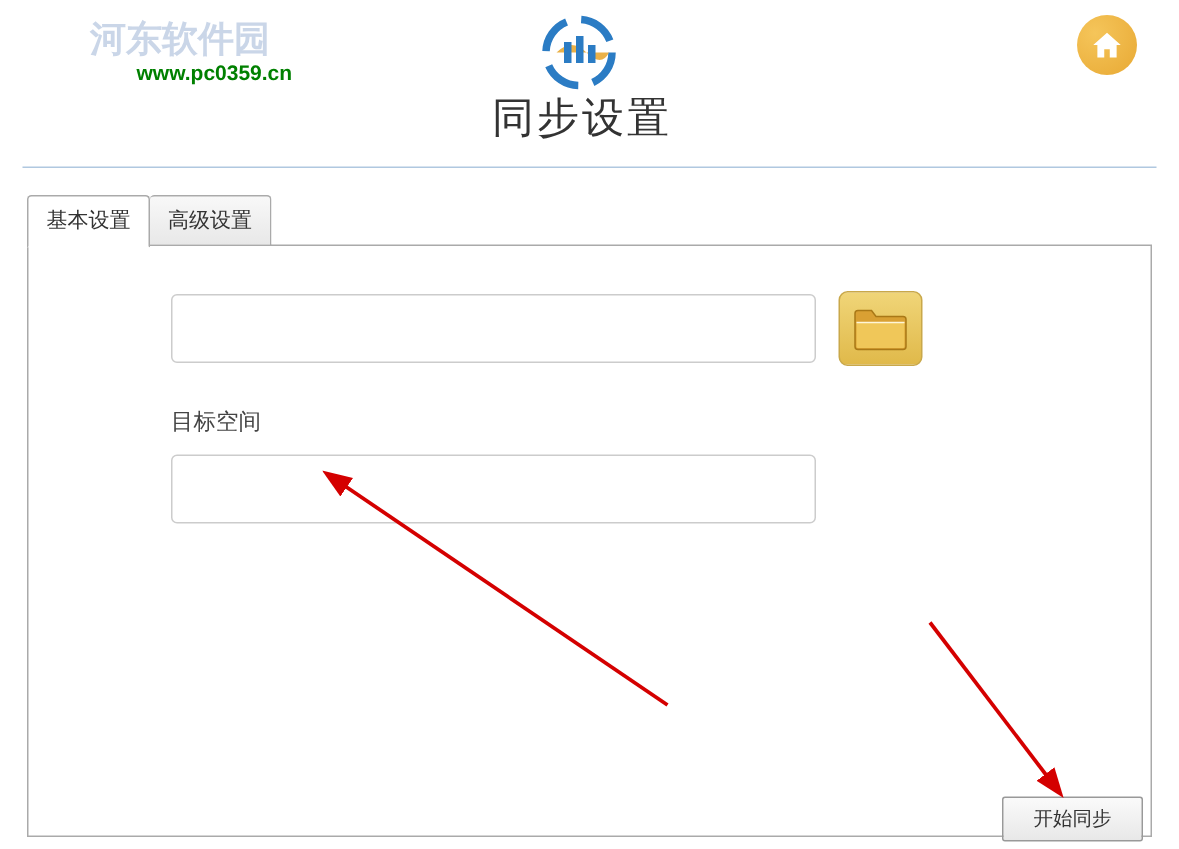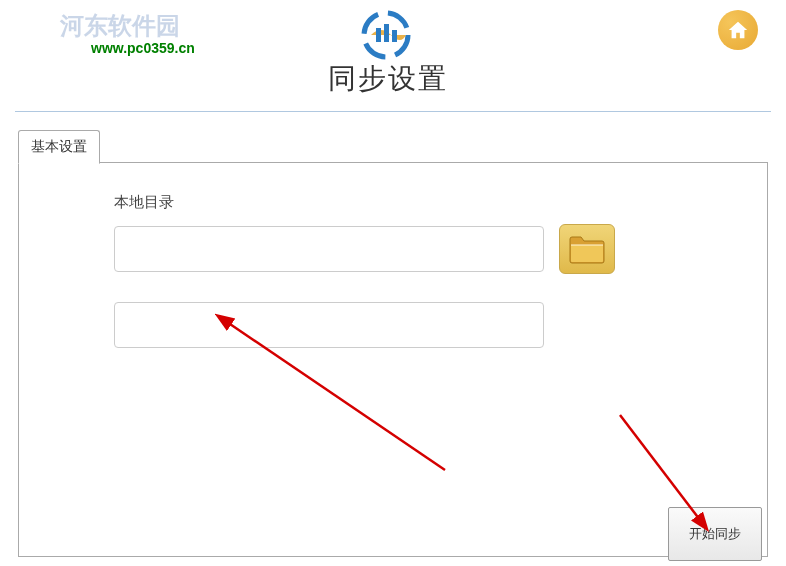--- a/index.html
+++ b/index.html
@@ -145,21 +145,21 @@
       background: linear-gradient(#f0d578, #e0b94a);
       cursor: pointer;
       display: flex;
       align-items: center;
       justify-content: center;
     }
     .start-sync-button {
       position: absolute;
       right: 24px;
       bottom: 5px;
-      padding: 17px 20px;
+      padding: 5px 20px;
       border: 1px solid #999;
       background: linear-gradient(#fafafa, #e8e8e8);
       font-size: 13px;
       color: #333;
       cursor: pointer;
       border-radius: 2px;
     }
     .arrow {
       position: absolute;
       pointer-events: none;
@@ -188,36 +188,37 @@
       <path d="M12 3 L2 12 L5 12 L5 21 L10 21 L10 15 L14 15 L14 21 L19 21 L19 12 L22 12 Z" fill="#ffffff"></path>
     </svg>
   </button>
 </div>
 
 <hr class="hr-line">
 
 <div class="tabs-container">
   <div class="tabs-header">
     <div class="tab active">基本设置</div>
+    <div class="tab">高级设置</div>
   </div>
   <div class="tab-panel">
     <div class="form-group">
-      <label class="form-label">本地目录</label>
       <div class="form-row">
         <input type="text" class="text-input" value="" style="">
         <button class="folder-button">
           <svg width="38" height="32" viewBox="0 0 38 32">
             <path d="M 2 6 L 2 28 Q 2 30 4 30 L 34 30 Q 36 30 36 28 L 36 10 Q 36 8 34 8 L 16 8 L 13 4 L 4 4 Q 2 4 2 6 Z" fill="#d9a033" stroke="#a97817" stroke-width="1"></path>
             <path d="M 3 12 L 35 12 L 35 28 Q 35 29 34 29 L 4 29 Q 3 29 3 28 Z" fill="#f0c759"></path>
             <line x1="3" y1="12" x2="35" y2="12" stroke="#fff6d8" stroke-width="1"></line>
           </svg>
         </button>
       </div>
     </div>
     <div class="form-group">
+      <label class="form-label">目标空间</label>
       <div class="form-row">
         <input type="text" class="text-input" value="" style="">
       </div>
     </div>
   </div>
 </div>
 
 <button class="start-sync-button">开始同步</button>
 
 <svg class="arrow" style="left:215px; top:310px;" width="250" height="180">

